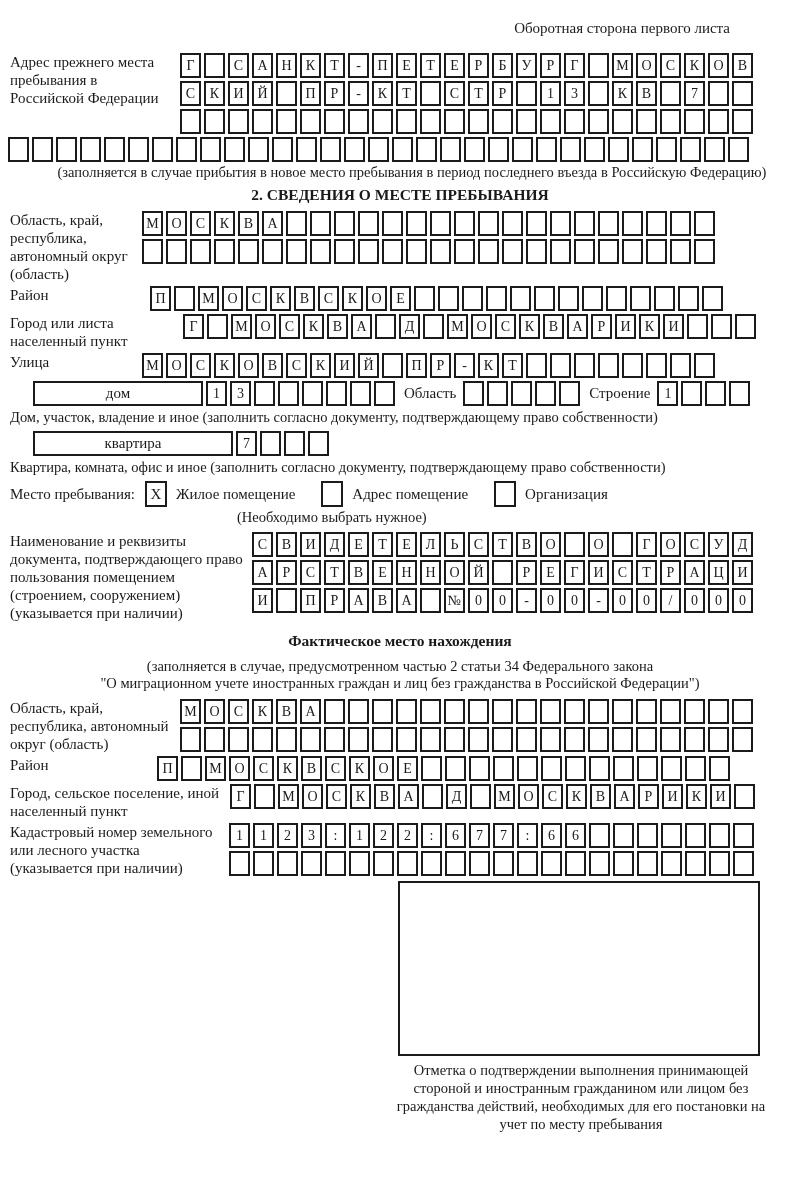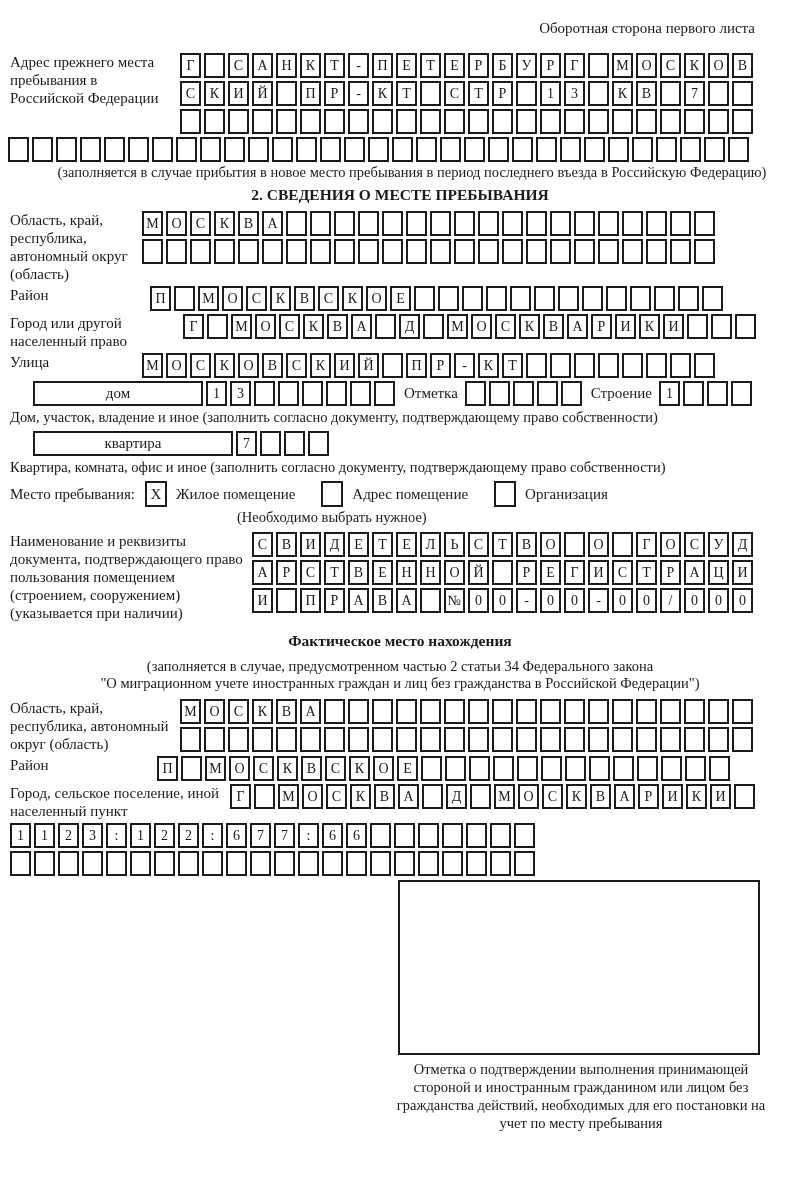--- a/index.html
+++ b/index.html
@@ -6,21 +6,21 @@
   html, body { margin: 0; padding: 0; }
   body {
     width: 800px; height: 1180px;
     background: #ffffff; color: #1a1a1a;
     font-family: "Liberation Serif", serif;
     overflow: hidden;
   }
   .page { width: 800px; height: 1180px; padding-top: 20px; }
 
   .header-note {
-    text-align: right; padding-right: 45px;
+    text-align: right; padding-right: 70px;
     font-size: 15px; margin-bottom: 16px;
   }
 
   .frow { display: flex; align-items: flex-start; margin-bottom: 3px; padding-left: 10px; }
   .flabel { flex: none; font-size: 15px; line-height: 18px; padding-right: 6px; }
   .lbl-prev   { width: 170px; }
   .lbl-region { width: 132px; }
   .lbl-distr  { width: 140px; }
   .lbl-city2  { width: 173px; }
   .lbl-street { width: 132px; }
@@ -281,21 +281,21 @@
         <span class="cell"></span>
         <span class="cell"></span>
         <span class="cell"></span>
         <span class="cell"></span>
         <span class="cell"></span>
         <span class="cell"></span>
       </div>
   </div>
 
   <div class="frow">
-    <div class="flabel lbl-city2">Город или другой населенный право</div>
+    <div class="flabel lbl-city2">Город или листа населенный пункт</div>
     <div class="cells">
         <span class="cell">Г</span>
         <span class="cell"></span>
         <span class="cell">М</span>
         <span class="cell">О</span>
         <span class="cell">С</span>
         <span class="cell">К</span>
         <span class="cell">В</span>
         <span class="cell">А</span>
         <span class="cell"></span>
@@ -352,21 +352,21 @@
     <div class="cells">
         <span class="cell">1</span>
         <span class="cell">3</span>
         <span class="cell"></span>
         <span class="cell"></span>
         <span class="cell"></span>
         <span class="cell"></span>
         <span class="cell"></span>
         <span class="cell"></span>
       </div>
-    <div class="inline-lab">Отметка</div>
+    <div class="inline-lab">Область</div>
     <div class="cells">
         <span class="cell"></span>
         <span class="cell"></span>
         <span class="cell"></span>
         <span class="cell"></span>
         <span class="cell"></span>
       </div>
     <div class="inline-lab">Строение</div>
     <div class="cells">
         <span class="cell">1</span>
@@ -590,20 +590,21 @@
         <span class="cell">А</span>
         <span class="cell">Р</span>
         <span class="cell">И</span>
         <span class="cell">К</span>
         <span class="cell">И</span>
         <span class="cell"></span>
       </div>
   </div>
 
   <div class="frow">
+    <div class="flabel lbl-cad">Кадастровый номер земельного или лесного участка (указывается при наличии)</div>
     <div class="cellcol">
       <div class="cells">
           <span class="cell">1</span>
           <span class="cell">1</span>
           <span class="cell">2</span>
           <span class="cell">3</span>
           <span class="cell">:</span>
           <span class="cell">1</span>
           <span class="cell">2</span>
           <span class="cell">2</span>

